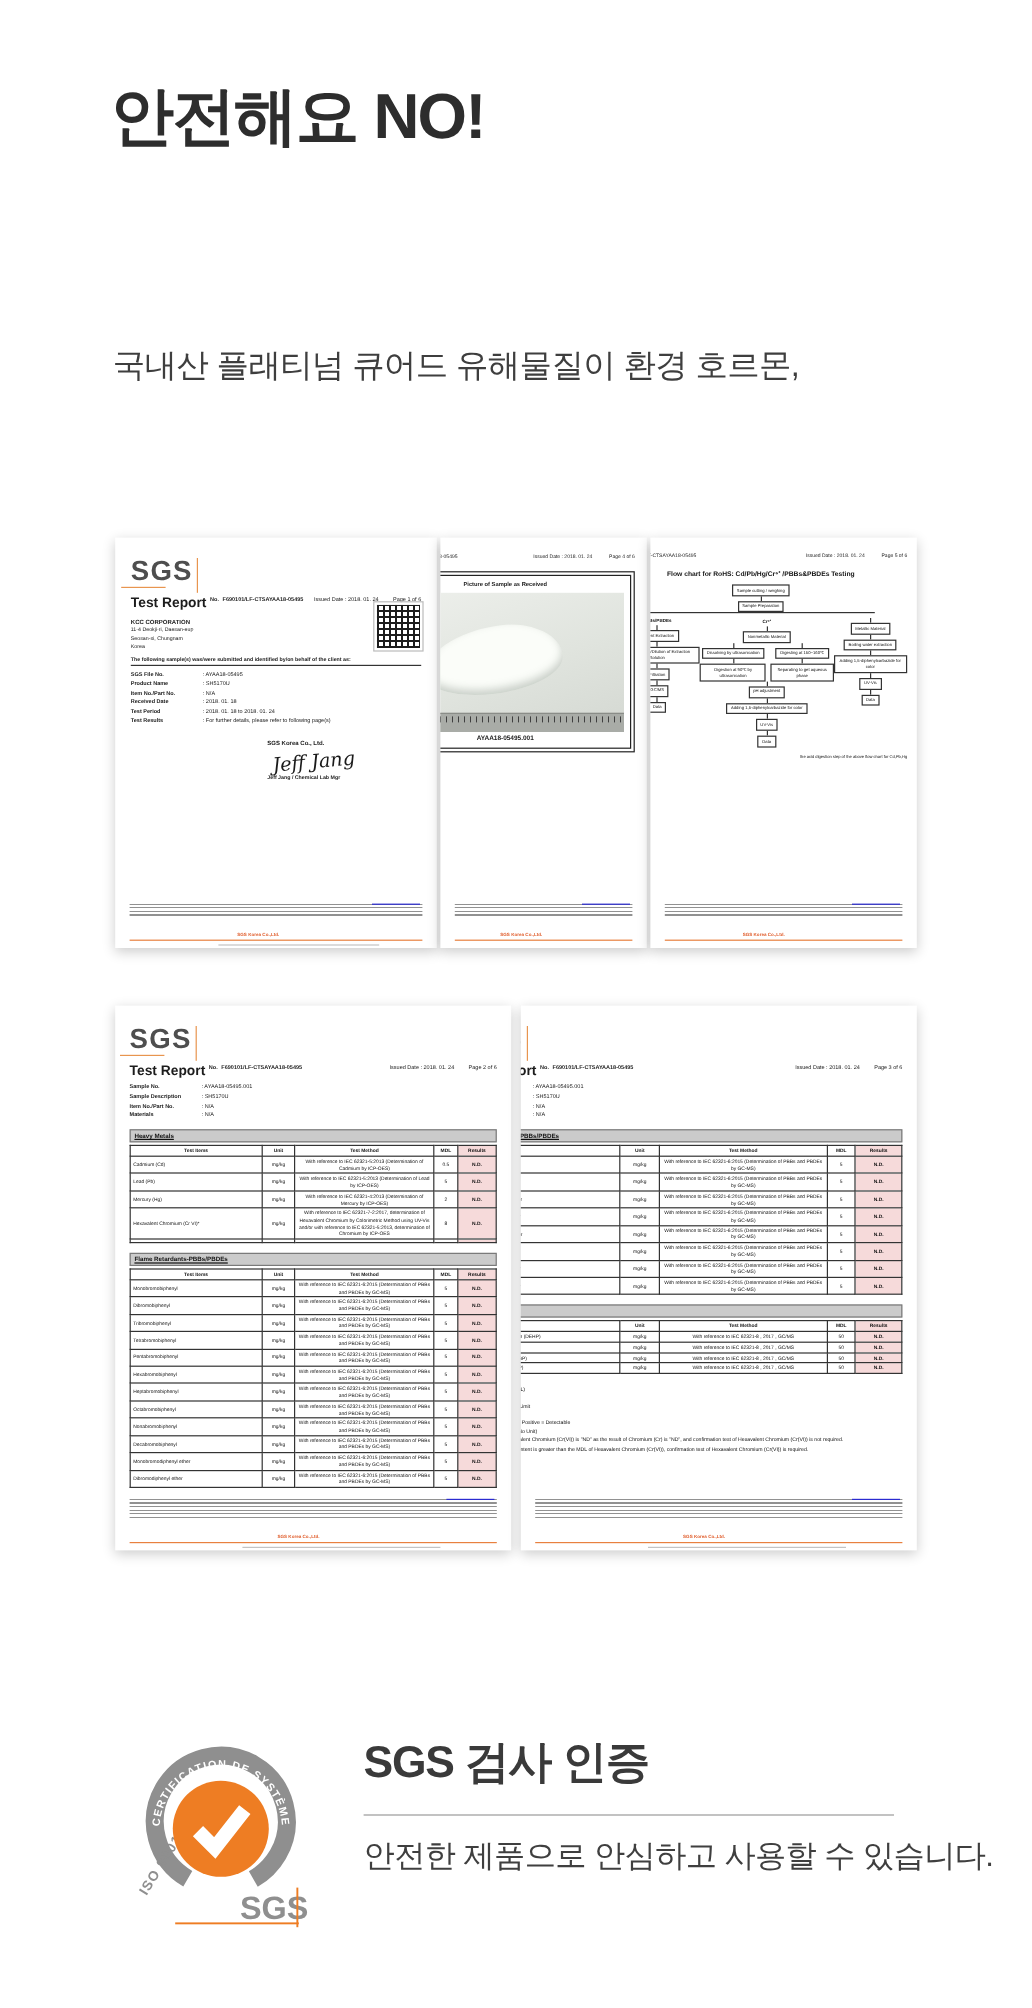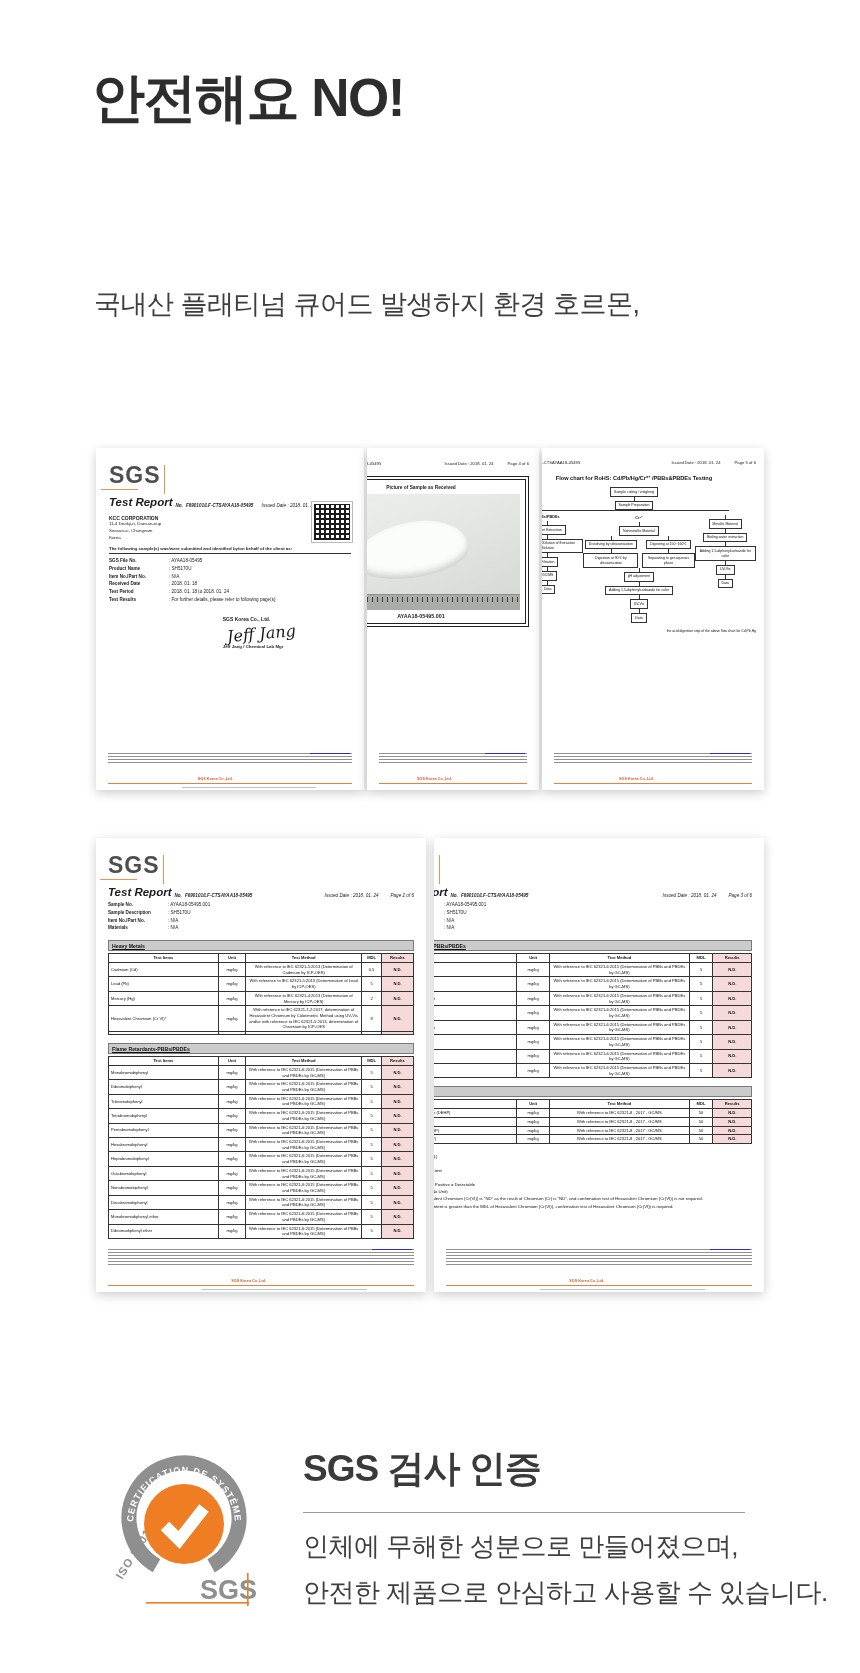--- a/index.html
+++ b/index.html
@@ -20,21 +20,21 @@
   .p5{width:222px;height:342px;}
   .p5 .inner{width:260px;margin-left:-38px;padding:12px 8px;box-sizing:border-box;}
   .p2{width:330px;height:454px;padding:16px 12px;}
   .p3{width:330px;height:454px;}
   .p3 .inner{width:392px;margin-left:-62px;padding:16px 12px;box-sizing:border-box;}
 
   .sgs-logo{font-size:23px;font-weight:700;color:#4e4e4e;letter-spacing:1px;display:inline-block;position:relative;line-height:1;}
   .sgs-logo::after{content:"";position:absolute;right:-4px;top:1px;height:125%;width:1px;background:#e8954f;}
   .sgs-logo::before{content:"";position:absolute;left:-8px;bottom:-3px;width:72%;height:1px;background:#e8954f;}
 
-  .trow{display:flex;align-items:flex-end;margin-top:9px;font-style:italic;}
+  .trow{display:flex;align-items:flex-start;margin-top:9px;}
   .treport{font-size:11.5px;font-weight:800;color:#1c1c1c;}
   .tno{font-size:4.6px;font-weight:700;margin-left:3px;color:#222;}
   .tissued{font-size:4.6px;margin-left:auto;color:#222;}
   .tpage{font-size:4.6px;margin-left:12px;color:#222;}
   .trow-tiny{display:flex;align-items:baseline;font-size:4.2px;color:#222;}
   .trow-tiny .mid{margin-left:auto;}
   .trow-tiny .end{margin-left:14px;}
 
   .client{font-size:5px;font-weight:700;margin-top:7px;}
   .addr{font-size:4.4px;line-height:1.55;color:#222;}
@@ -105,21 +105,21 @@
 </style>
 </head>
 <body>
 
 <div class="stage">
 
   <div class="hero-title">
     <div>안전해요 NO!</div>
   </div>
   <div class="hero-sub">
-    <div>국내산 플래티넘 큐어드 발생하지 환경 호르몬,</div>
+    <div>국내산 플래티넘 큐어드 유해물질이 환경 호르몬,</div>
   </div>
 
   <div class="docrow1">
 
     <div class="paper p1">
       <div class="sgs-logo">SGS</div>
       <div class="qr"></div>
       <div class="trow">
         <span class="treport">Test Report</span>
         <span class="tno">No.</span>
@@ -686,17 +686,16 @@
     <circle cx="76" cy="76" r="40" fill="#ee7d23"></circle>
     <path d="M 57 78 L 71 92 L 96 60" stroke="#ffffff" stroke-width="12" fill="none"></path>
     <text x="92" y="151" font-size="27" font-weight="bold" fill="#8f8f8f" id="badge-sgs">SGS</text>
     <rect x="38" y="154" width="103" height="1.6" fill="#ee7d23"></rect>
     <rect x="139" y="125" width="1.6" height="33" fill="#ee7d23"></rect>
   </svg>
 
   <div class="cert-title">SGS 검사 인증</div>
   <div class="cert-divider"></div>
   <div class="cert-desc">
-    <div>인체에 무해한 성분으로 만들어졌으며,</div>
     <div>안전한 제품으로 안심하고 사용할 수 있습니다.</div>
   </div>
 
 </div>
 
 </body></html>

